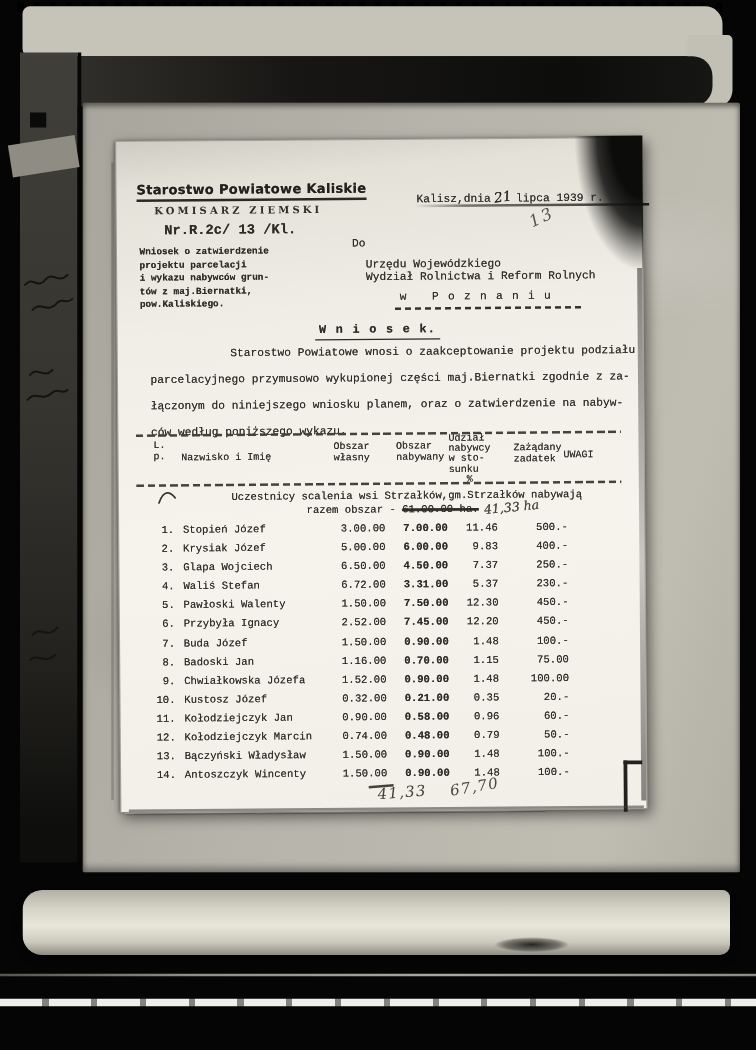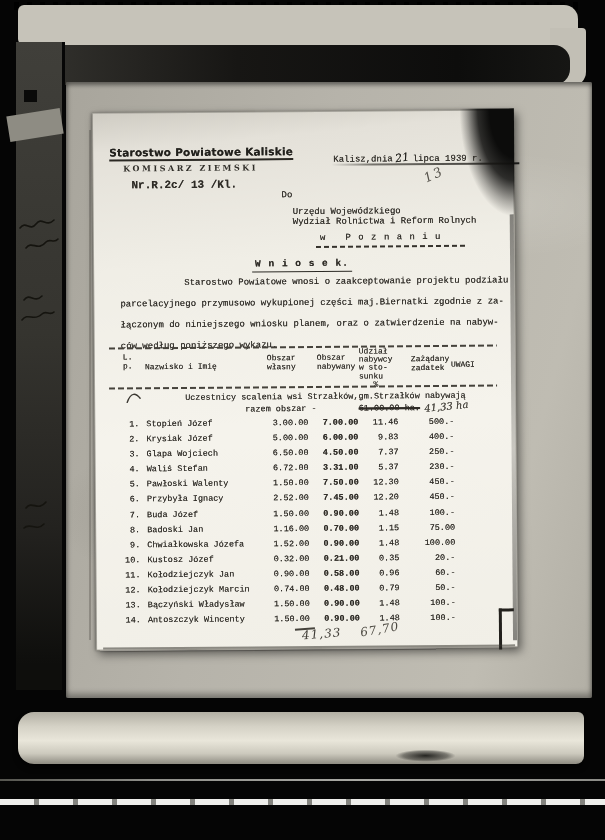--- a/index.html
+++ b/index.html
@@ -87,21 +87,21 @@
   .bodytext .ind{text-indent:64px;}
   .rule{height:2px;background:repeating-linear-gradient(90deg,#45423b 0 6px,transparent 6px 9px);}
   .rule-top{left:14px;top:234px;width:388px;}
   .rule-mid{left:14px;top:274px;width:388px;}
   .th{font-size:8px;line-height:8.5px;}
   .th-lp{left:28px;top:240px;} .th-name{left:50px;top:250px;} .th-own{left:172px;top:242px;}
   .th-acq{left:222px;top:242px;} .th-share{left:264px;top:236px;line-height:8.2px;}
   .th-dep{left:316px;top:244px;} .th-uwagi{left:356px;top:250px;}
   .note1{left:90px;top:280px;font-size:8.5px;}
   .note2{left:150px;top:290px;font-size:8.5px;}
-  .struck{text-decoration:line-through;text-decoration-thickness:1.5px;margin-left:37px;}
+  .struck{text-decoration:line-through;text-decoration-thickness:1.5px;}
   .note-hw{display:inline-block;font-size:10px;color:#4b4841;transform:rotate(-5deg);margin-left:4px;}
   .checkmark{left:30px;top:276px;}
   .tbl-rows{left:24px;top:304px;width:380px;}
   .trow{display:flex;height:15.1px;line-height:15.1px;font-size:8.5px;}
   .cl{display:block;}
   .c-lp{width:20px;text-align:right;}
   .c-nm{width:118px;margin-left:7px;}
   .c-own{width:44px;text-align:right;}
   .c-acq{width:50px;text-align:right;font-weight:bold;}
   .c-shr{width:40px;text-align:right;}
@@ -142,20 +142,25 @@
   <div class="abs document">
 
     <div class="abs corner-blob"></div>
     <div class="abs right-shadow"></div>
     <div class="abs bracket"></div>
     <div class="abs doc-bottom"></div>
 
     <div class="abs office type">Starostwo Powiatowe Kaliskie</div>
     <div class="abs officer">KOMISARZ ZIEMSKI</div>
     <div class="abs refline type">Nr.R.2c/  13  /Kl.</div>
+    <div class="abs subject type ws-pre">Wniosek o zatwierdzenie
+projektu parcelacji
+i wykazu nabywców grun-
+tów z maj.Biernatki,
+pow.Kaliskiego.</div>
 
     <div class="abs dateline type"><span>Kalisz,dnia</span><span class="hw day">21</span><span>lipca 1939 r.</span></div>
     <div class="abs date-underline"></div>
     <div class="abs hw13 hw">13</div>
 
     <div class="abs addr-do type">Do</div>
     <div class="abs addr1 type">Urzędu Wojewódzkiego</div>
     <div class="abs addr2 type">Wydział Rolnictwa i Reform Rolnych</div>
     <div class="abs addr3 type ws-pre">w   P o z n a n i u</div>
     <div class="abs addr-dash"></div>

